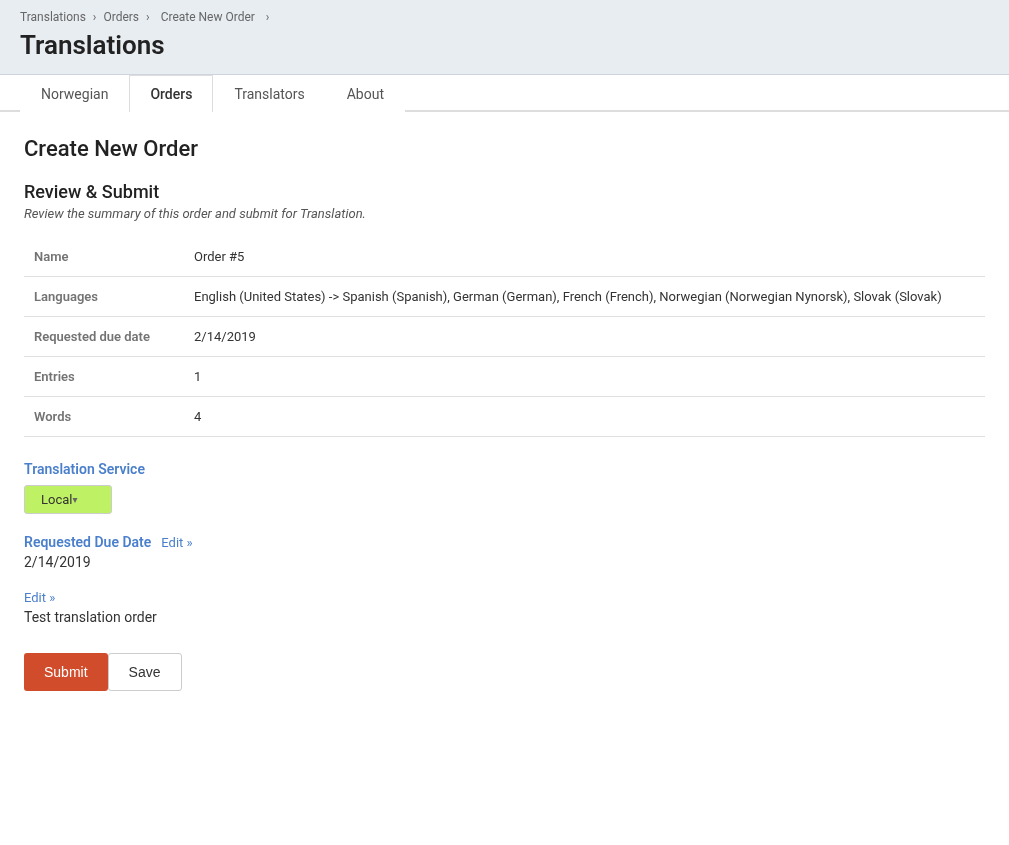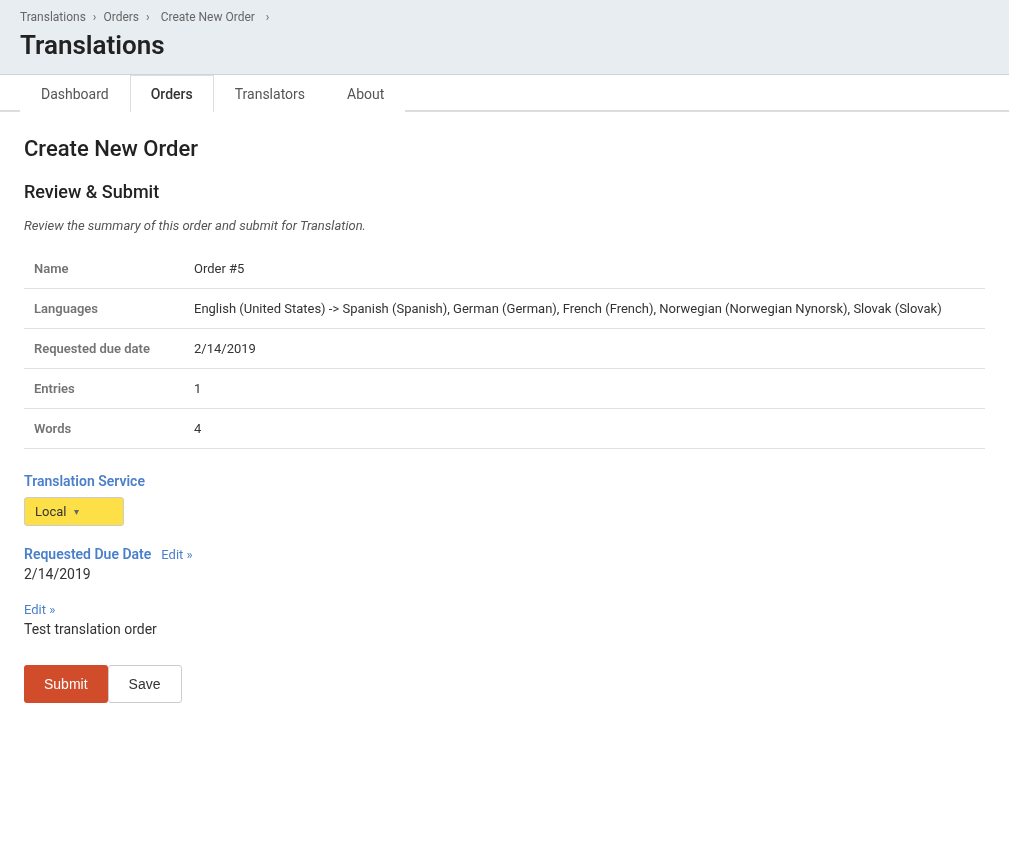--- a/index.html
+++ b/index.html
@@ -82,21 +82,21 @@
       color: #fff;
       border-color: #4a7fcb;
       font-weight: 500;
     }
 
     
     .section-title {
       font-size: 18px;
       font-weight: 500;
       color: #222;
-      margin-bottom: 16px;
+      margin-bottom: 4px;
     }
     .section-subtitle {
       font-size: 13px;
       color: #555;
       font-style: italic;
       margin-bottom: 16px;
     }
 
     
     .summary-table {
@@ -126,23 +126,23 @@
       font-weight: 600;
       font-size: 14px;
       color: #4a7fcb;
       margin-bottom: 8px;
     }
     .service-select {
       display: flex;
       align-items: center;
       border: 1px solid #ccc;
       border-radius: 3px;
-      padding: 6px 10px;
-      width: 100px;
-      background: #fde047;
+      padding: 6px 16px;
+      width: 88px;
+      background: #bef264;
       cursor: pointer;
       font-size: 13px;
       color: #333;
     }
     .service-select span { flex: 1; }
     .select-arrow { font-size: 10px; color: #666; }
 
     
     .due-date-section { margin-bottom: 20px; }
     .field-header {
@@ -205,21 +205,21 @@
     <span>›</span>
     <a href="#">Orders</a>
     <span>›</span>
     <span>Create New Order</span>
     <span>›</span>
   </div>
   <div class="header-title">Translations</div>
 </div>
 
 <div class="nav-tabs">
-  <div class="nav-tab">Dashboard</div>
+  <div class="nav-tab">Norwegian</div>
   <div class="nav-tab active">Orders</div>
   <div class="nav-tab">Translators</div>
   <div class="nav-tab">About</div>
 </div>
 
 <div class="main-content">
   <div class="page-title">Create New Order</div>
 
 
   <div class="section-title">Review &amp; Submit</div>

